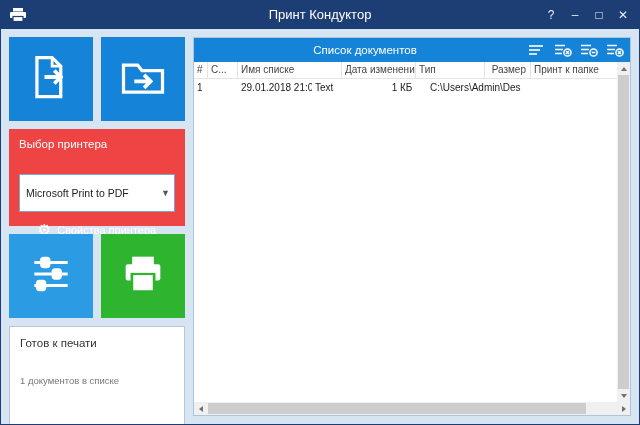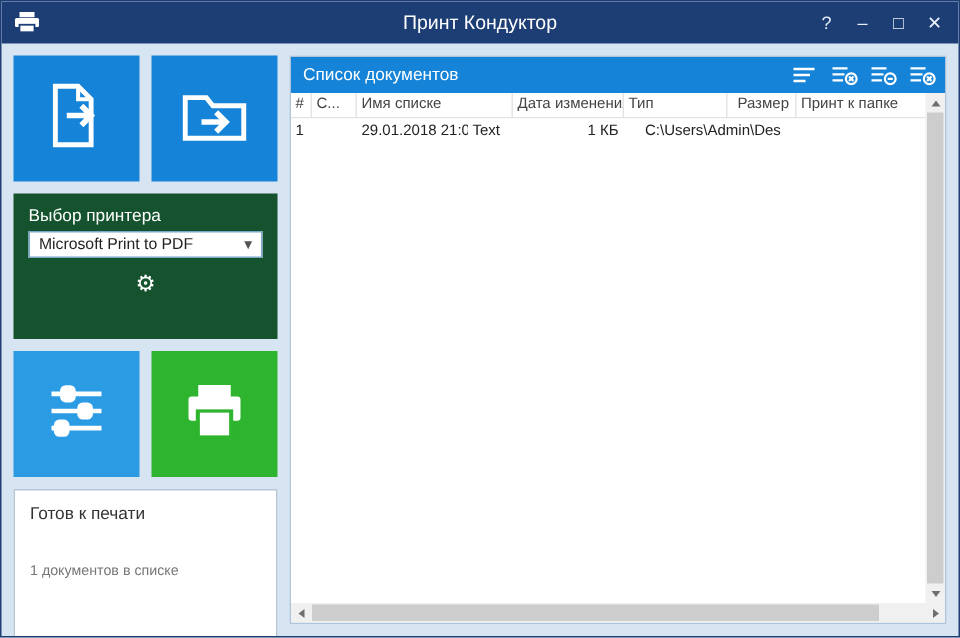--- a/index.html
+++ b/index.html
@@ -19,35 +19,35 @@
   .docpanel { position:absolute; left:192px; top:8px; right:8px; bottom:8px; background:#fff; border:1px solid #aec4da; }
 
   
   .big-row { display:flex; gap:8px; margin-bottom:8px; }
   .bigbtn { width:84px; height:84px; display:flex; align-items:center; justify-content:center; cursor:pointer; }
   .bigbtn.blue { background:#1583d7; }
   .bigbtn.lightblue { background:#2b9be4; }
   .bigbtn.green { background:#2eb42e; }
 
   
-  .printer-panel { width:176px; height:97px; background:#14532d; margin-bottom:8px; padding:9px 10px; }
+  .printer-panel { width:176px; height:97px; background:#ef4444; margin-bottom:8px; padding:9px 10px; }
   .pp-title { color:#fff; font-size:11.5px; }
-  .pp-select { margin-top:4px; height:18px; background:#fff; border:1px solid #7ba7c9; display:flex; align-items:center; padding:0 4px 0 6px; cursor:default; }
+  .pp-select { margin-top:24px; height:38px; background:#fff; border:1px solid #7ba7c9; display:flex; align-items:center; padding:0 4px 0 6px; cursor:default; }
   .pp-select-value { flex:1; font-size:10.5px; color:#222; white-space:nowrap; overflow:hidden; }
   .dd-arrow { font-size:9px; color:#555; padding-left:4px; }
   .pp-props { margin-top:10px; display:flex; align-items:center; justify-content:center; gap:6px; color:#fff; font-size:11px; cursor:pointer; }
   .gear { font-size:15px; line-height:15px; color:#fff; }
 
   
   .status-panel { width:176px; height:108px; background:#fff; border:1px solid #b7c6d6; padding:10px 10px; }
   .st1 { font-size:11.5px; color:#333; }
   .st2 { margin-top:26px; font-size:9.5px; color:#777; }
 
   
-  .dp-header { position:absolute; top:0; left:0; right:0; height:24px; background:#1583d7; color:#fff; display:flex; align-items:center; padding:0 6px 0 8px; }
+  .dp-header { position:absolute; top:0; left:0; right:0; height:24px; background:#1583d7; color:#fff; display:flex; align-items:center; padding:0 6px 0 8px;text-align:center; }
   .dp-title { flex:1; font-size:11.5px; }
   .dp-icons { display:flex; gap:8px; align-items:center; }
   .dp-icon { width:18px; height:14px; cursor:pointer; }
 
   .dp-cols { position:absolute; top:24px; left:0; right:13px; height:17px; display:flex; background:#fff; border-bottom:1px solid #e4e4e4; font-size:10px; color:#444; }
   .dp-col { border-right:1px solid #e4e4e4; padding:2px 0 0 3px; white-space:nowrap; overflow:hidden; }
   .dp-col.right { text-align:right; padding-right:4px; }
   .c-num{width:14px;} .c-status{width:30px;} .c-name{width:104px;} .c-date{width:74px;} .c-type{width:69px;} .c-size{width:46px;} .c-path{flex:1; border-right:none;}
 
   .dp-body { position:absolute; top:41px; left:0; right:13px; bottom:13px; background:#fff; overflow:hidden; }
@@ -114,20 +114,21 @@
       </div>
 
       <div class="printer-panel">
         <div class="pp-title">Выбор принтера</div>
         <div class="pp-select">
           <span class="pp-select-value">Microsoft Print to PDF</span>
           <span class="dd-arrow">▼</span>
         </div>
         <div class="pp-props">
           <span class="gear">⚙</span>
+          <span>Свойства принтера</span>
         </div>
       </div>
 
       <div class="big-row">
         <div class="bigbtn lightblue">
           <span>
             <svg viewBox="0 0 48 48" width="50" height="50" stroke="#fff" stroke-width="3" fill="#fff">
               <line x1="8" y1="13" x2="40" y2="13"></line>
                 <rect x="15" y="9" width="7" height="8" rx="2"></rect>
               <line x1="8" y1="24" x2="40" y2="24"></line>

